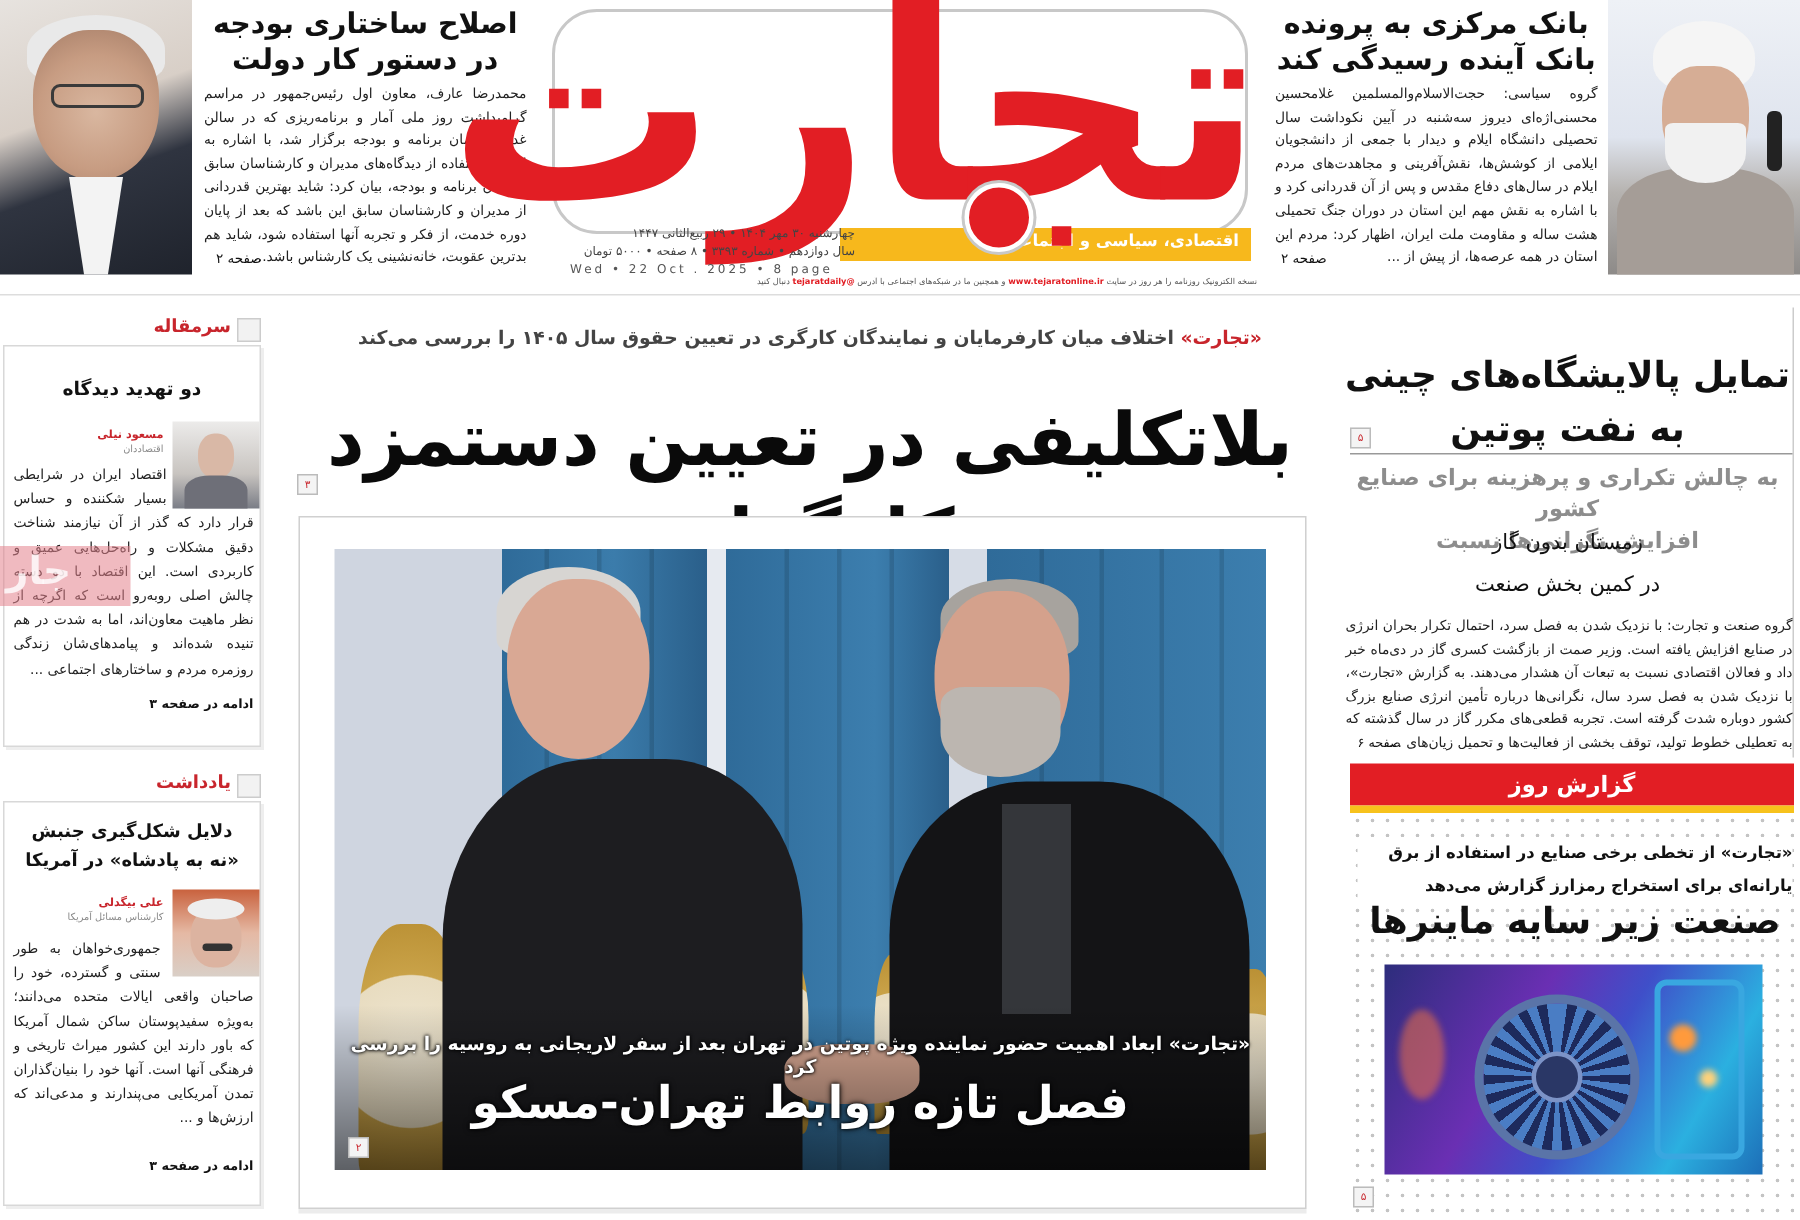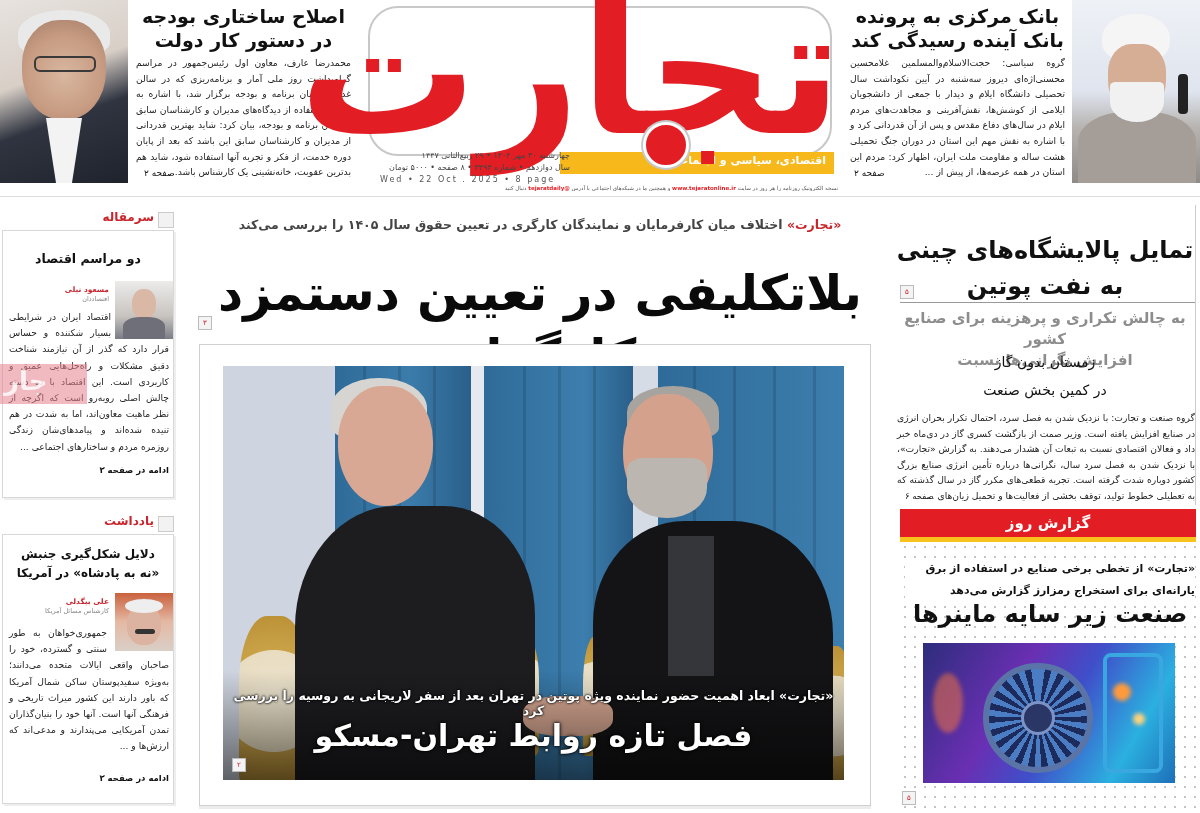--- a/index.html
+++ b/index.html
@@ -160,21 +160,21 @@
     <div class="beard"></div>
     <div class="mic"></div>
 </div>
 
 <div class="abs mast-rule"></div>
 
 <div class="abs sec-square" style="left:158px; top:212px;"></div>
 <div class="abs sec-tab" style="left:90px; top:210px; width:64px; text-align:right;">سرمقاله</div>
 
 <div class="abs col-box" style="left:2px; top:230px; width:172px; height:268px;">
-  <div class="abs col-title" style="left:0; top:18px; width:170px;">دو مراسم اقتصاد</div>
+  <div class="abs col-title" style="left:0; top:18px; width:170px;">دو تهدید دیدگاه</div>
   <div class="abs author-photo" style="left:112px; top:50px; width:58px; height:58px;">
     <div style="position:absolute; left:17px; top:8px; width:24px; height:30px; border-radius:45%; background:#d9b8a6;"></div>
     <div style="position:absolute; left:8px; top:36px; width:42px; height:24px; border-radius:40% 40% 0 0; background:#6e6f78;"></div>
   </div>
   <div class="abs author-name" style="left:40px; top:54px; width:66px; text-align:right;">مسعود نیلی</div>
   <div class="abs author-role" style="left:40px; top:64px; width:66px; text-align:right;">اقتصاددان</div>
   <div class="abs col-body" style="left:6px; top:78px; width:160px; text-indent:0; padding-right:0;">
     <div style="float:right; width:58px; height:32px;"></div>
     <span>اقتصاد ایران در شرایطی بسیار شکننده و حساس قرار دارد که گذر از آن نیازمند شناخت دقیق مشکلات و راه‌حل‌هایی عمیق و کاربردی است. این اقتصاد با دو دسته چالش اصلی روبه‌رو است که اگرچه از نظر ماهیت معاون‌اند، اما به شدت در هم تنیده شده‌اند و پیامدهای‌شان زندگی روزمره مردم و ساختارهای اجتماعی ...</span>
   </div>

